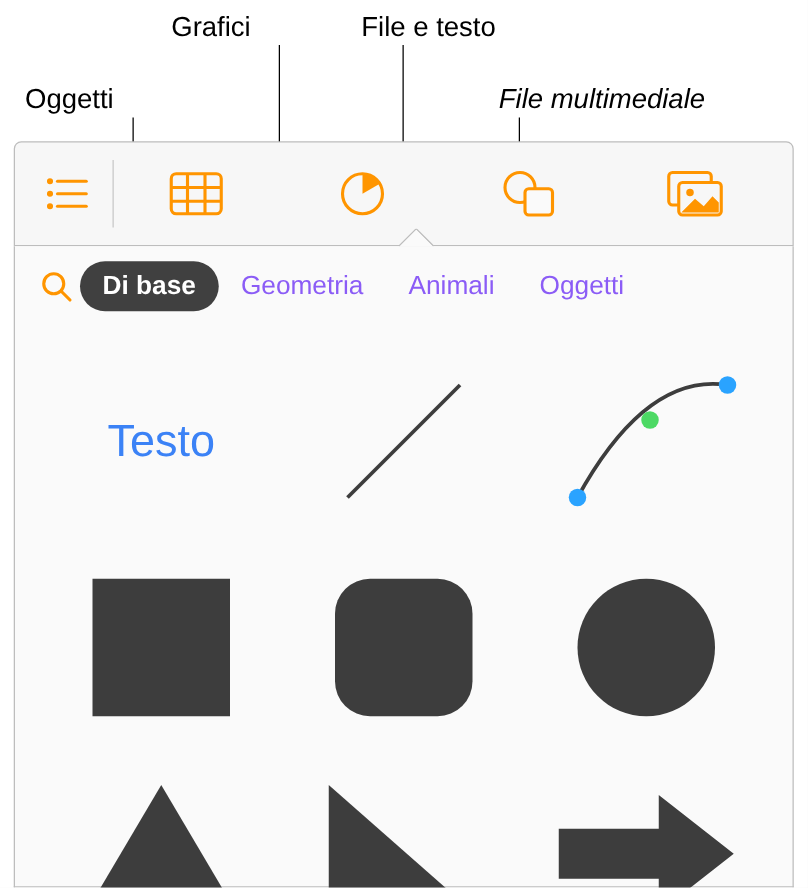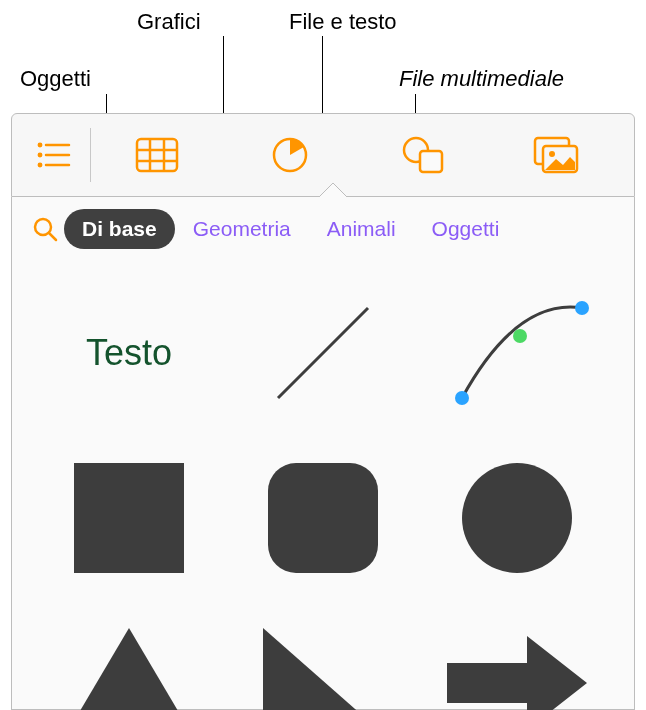--- a/index.html
+++ b/index.html
@@ -103,21 +103,21 @@
     }
     .shape-cell {
       display: flex;
       align-items: center;
       justify-content: center;
       cursor: pointer;
     }
     .text-shape {
       font-size: 36px;
       font-weight: 500;
-      color: #14532d;
+      color: #3b82f6;
     }
   </style>
 </head>
 <body>
 
 <div class="callout-label" style="top:66px; left:20px;">Oggetti</div>
 <div class="callout-label" style="top:9px; left:137px;">Grafici</div>
 <div class="callout-label" style="top:9px; left:289px;">File e testo</div>
 <div class="callout-label" style="top:66px; left:399px;font-style:italic;">File multimediale</div>
 

